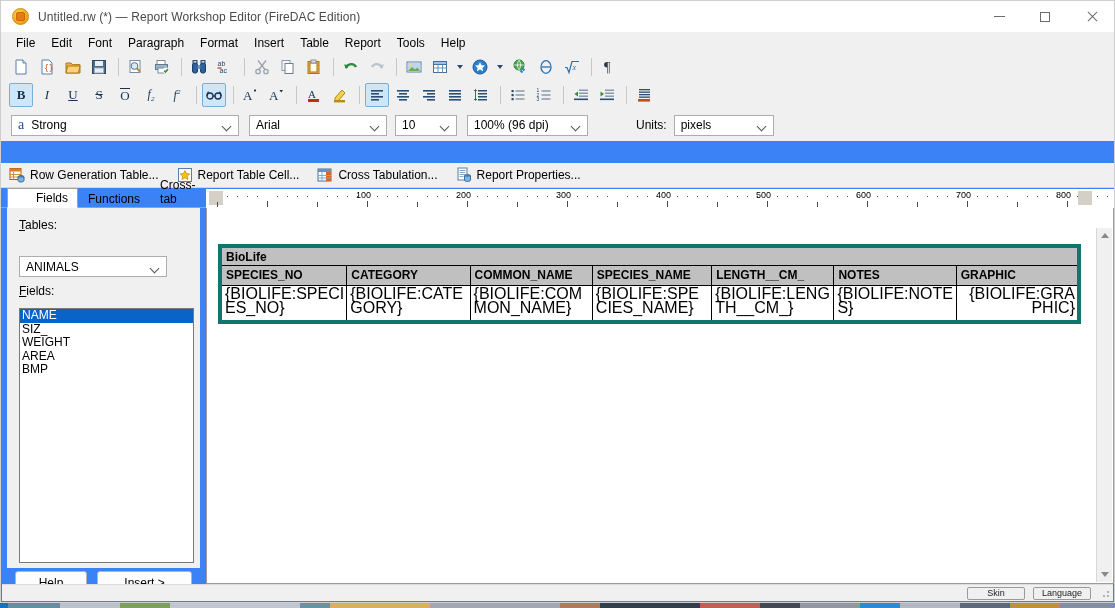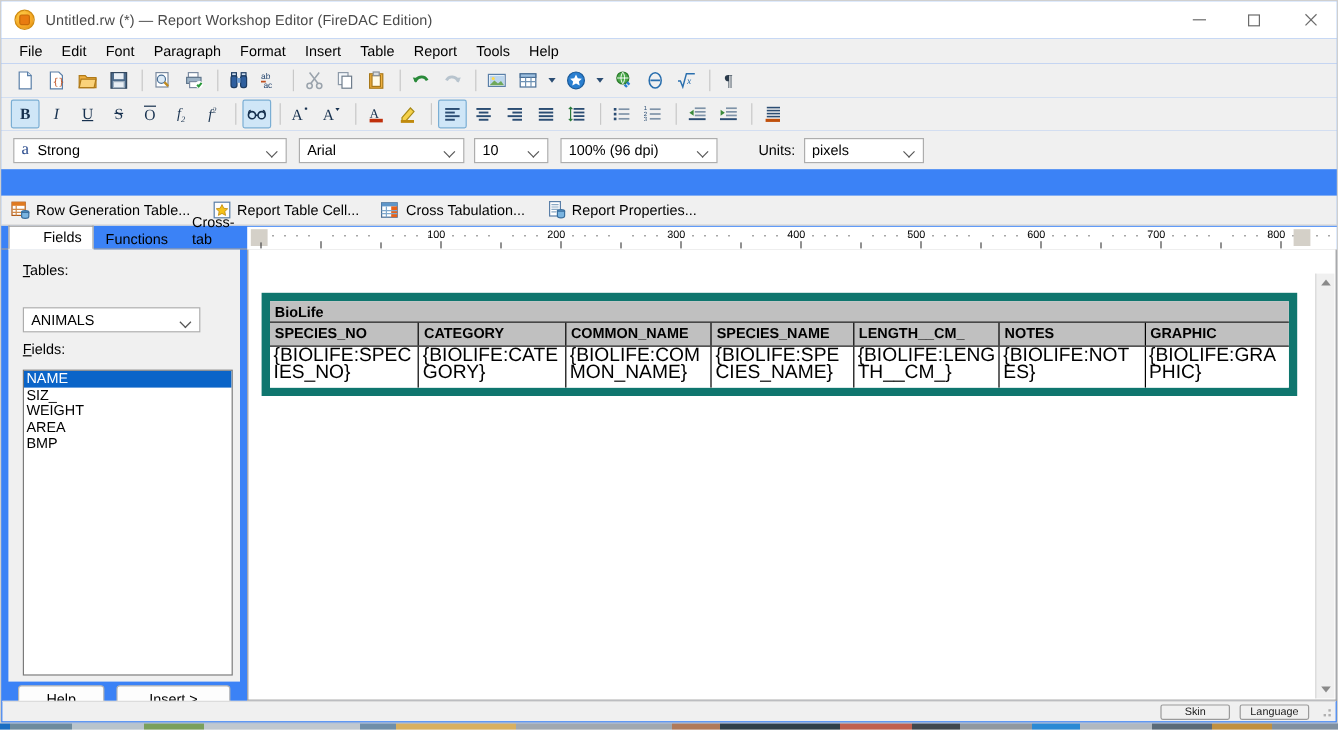--- a/index.html
+++ b/index.html
@@ -107,21 +107,21 @@
   }
   .combo .cb-arrow:after{
     content:"";position:absolute;left:0;top:0;width:6px;height:6px;
     border-left:1.4px solid #555;border-bottom:1.4px solid #555;
     transform:rotate(-45deg);
   }
   .style-combo{width:228px;margin-right:10px;}
   .style-a{font-family:"Liberation Serif",serif;font-size:14px;color:#2a4b8d;margin-right:7px;font-style:normal;font-weight:400;}
   .font-combo{width:138px;margin-right:8px;}
   .size-combo{width:62px;margin-right:10px;}
-  .zoom-combo{width:131px;margin-right:34px;}
+  .zoom-combo{width:121px;margin-right:48px;}
   .units-label{font-size:12px;margin-right:7px;}
   .units-combo{width:100px;}
 
   
   .maintabs{
     position:absolute;left:0;top:142px;width:100%;height:18px;
     display:flex;align-items:flex-end;padding-left:6px;box-sizing:border-box;
     border-bottom:1px solid #bfbfbf;
   }
   .mtab{
@@ -186,40 +186,40 @@
   }
   .vs-arrow{position:absolute;left:0;width:15px;height:15px;display:flex;align-items:center;justify-content:center;}
   .vs-up{top:0;}
   .vs-dn{bottom:0;}
   .tri-up{width:0;height:0;border-left:4px solid transparent;border-right:4px solid transparent;border-bottom:5px solid #8a8a8a;}
   .tri-dn{width:0;height:0;border-left:4px solid transparent;border-right:4px solid transparent;border-top:5px solid #8a8a8a;}
 
   
   .rtable{
     position:absolute;left:11px;top:36px;width:863px;
-    border:7px solid #0f766e;box-sizing:border-box;background:#fff;
+    border:4px solid #0f766e;box-sizing:border-box;background:#fff;
     font-family:"Liberation Sans",sans-serif;
   }
   .rt-title{
     height:18px;background:#c0c0c0;border-bottom:1px solid #000;
     font-size:12px;font-weight:bold;padding-left:4px;line-height:18px;box-sizing:border-box;
   }
   .rt-head{display:flex;height:19px;background:#c0c0c0;border-bottom:1px solid #000;}
   .rt-head .c{
     font-size:12px;font-weight:bold;padding-left:4px;line-height:19px;
     border-right:1px solid #000;box-sizing:border-box;overflow:hidden;white-space:nowrap;
   }
   .rt-head .c:last-child{border-right:none;}
   .rt-row{display:flex;min-height:34px;background:#fff;}
   .rt-row .c{
     font-size:16px;padding:1px 2px 0 3px;line-height:14px;
     border-right:1px solid #000;box-sizing:border-box;overflow:hidden;
     word-break:break-all;color:#000;
   }
-  .rt-row .c:last-child{border-right:none;}
+  .rt-row .c:last-child{border-right:none;text-align:right;}
 
   
   .statusbar{
     position:absolute;left:1px;right:1px;bottom:1px;height:17px;background:#f0f0f0;
     display:flex;align-items:center;justify-content:flex-end;
     border-top:1px solid #dcdcdc;box-sizing:border-box;
   }
   .sbtn{
     height:13px;min-width:58px;border:1px solid #9a9a9a;border-radius:2px;
     background:#f0f0f0;font-size:9px;display:flex;align-items:center;justify-content:center;

